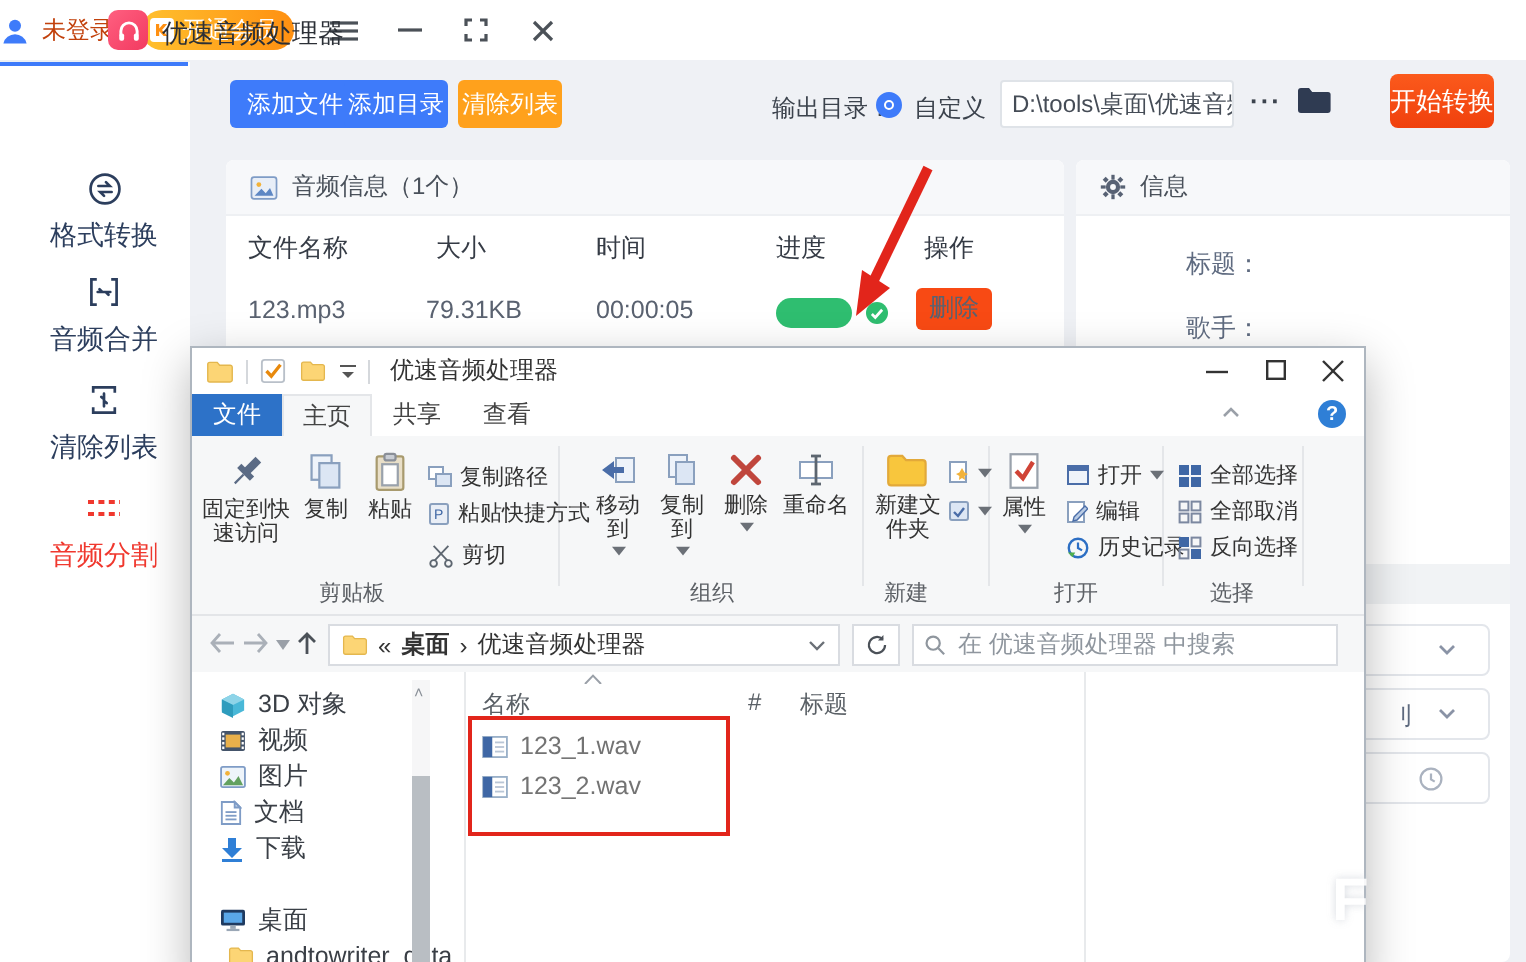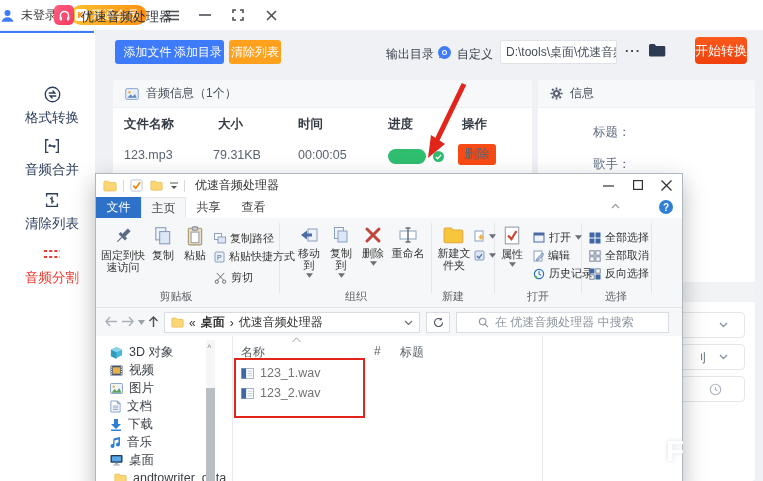--- a/index.html
+++ b/index.html
@@ -15,21 +15,21 @@
   .app-content{left:95px;top:30px;width:668px;height:451px;background:#eff1f5}
   .app-sidebar{left:0;top:30px;width:95px;height:451px;background:#fff}
   .accent-strip{left:0;top:30px;width:94px;height:3px;background:#3e7bfa}
 
   
   .titlebar{left:0;top:0;width:763px;height:30px;background:#fff;border-bottom:1px solid #edf0f3}
   .tb-logo{left:54px;top:5px;width:20px;height:20px;border-radius:5px;
     background:linear-gradient(135deg,#ff5f80,#f23a60);display:flex;align-items:center;justify-content:center}
   .tb-title{left:81px;top:8px;font-size:13px;color:#2b2f36}
   .tb-right{right:38px;top:0;height:30px;display:flex;align-items:center}
-  .tb-login{font-size:12px;color:#404040;margin-left:6px}
+  .tb-login{font-size:12px;color:#c2410c;margin-left:6px}
   .vip-pill{margin-left:14px;height:20px;padding:0 8px 0 4px;border-radius:10px;display:flex;align-items:center;gap:4px;
     background:linear-gradient(90deg,#ffc02e,#ff9011);color:#fff;font-size:12px}
   .vip-badge{width:12px;height:12px;border-radius:2px;background:#fff;display:flex;align-items:center;justify-content:center}
   .winbtn{margin-left:17px;width:16px;height:16px;display:flex;align-items:center;justify-content:center;cursor:default}
 
   
   .toolbar{left:95px;top:30px;width:668px;height:44px;background:#eff1f5}
   .btn{position:absolute;top:10px;height:24px;border-radius:3px;color:#fff;font-size:12px;
     display:flex;align-items:center;justify-content:center}
   .btn-blue{background:#3e7bfa}
@@ -52,21 +52,21 @@
   .side-item{position:absolute;left:0;width:104px;text-align:center}
   .side-item .ic{height:20px;display:flex;justify-content:center;align-items:center}
   .side-item .lb{margin-top:5px;font-size:13.5px;color:#2c3e5d}
   .side-item.active .lb{color:#f0382e}
 
   
   .card{background:#fff;border-radius:4px}
   .card-head{height:27px;background:#f7f8fa;border-bottom:1px solid #eef0f3;border-radius:4px 4px 0 0;
     display:flex;align-items:center;gap:7px;padding-left:12px;font-size:12px;color:#49505a}
   .card-main{left:113px;top:80px;width:419px;height:110px}
-  .tbl-cols span{position:absolute;font-size:12.5px;color:#353b45;font-weight:bold}
+  .tbl-cols span{position:absolute;font-size:12.5px;color:#353b45;font-weight:normal}
   .tbl-row span{position:absolute;font-size:12.5px;color:#5a6270}
   .pill{position:absolute;left:275px;top:13px;width:38px;height:15px;border-radius:8px;background:#2fbe70}
   .chk{position:absolute;left:320px;top:15px;width:11px;height:11px;border-radius:50%;background:#2fbe70;
     display:flex;align-items:center;justify-content:center}
   .btn-del{position:absolute;left:345px;top:8px;width:38px;height:21px;background:#f84a14;border-radius:3px;
     color:#fff;font-size:12px;display:flex;align-items:center;justify-content:center}
 
   .card-info{left:538px;top:80px;width:217px;height:401px}
   .info-field{position:absolute;left:55px;font-size:12.5px;color:#5f6b80}
   .info-value{position:absolute;left:92px;font-size:12.5px;color:#3c434d}
@@ -101,21 +101,21 @@
   .rib-label{position:absolute;top:71px;font-size:11px;color:#5d6166;text-align:center}
   .dd{width:7px;height:5px}
 
   .addr-row{position:absolute;left:0;top:134px;width:100%;height:28px;background:#f6f7f8}
   .addr-box{position:absolute;left:68px;top:4px;width:256px;height:21px;background:#fff;border:1px solid #d9dce1;
     box-sizing:border-box;display:flex;align-items:center;gap:5px;padding:0 6px;font-size:12px;color:#333}
   .addr-box .grow{flex:1}
   .refresh-box{position:absolute;left:330px;top:4px;width:24px;height:21px;background:#fff;border:1px solid #d9dce1;
     box-sizing:border-box;display:flex;align-items:center;justify-content:center}
   .search-box{position:absolute;left:360px;top:4px;width:213px;height:21px;background:#fff;border:1px solid #d9dce1;
-    box-sizing:border-box;display:flex;align-items:center;gap:6px;padding:0 21px;font-size:12px;color:#8f969e;white-space:nowrap;overflow:hidden}
+    box-sizing:border-box;display:flex;align-items:center;gap:6px;padding:0 5px;font-size:12px;color:#8f969e;white-space:nowrap;overflow:hidden}
 
   .ex-content{position:absolute;left:0;top:162px;width:100%;height:158px;background:#fff}
   .nav-pane{position:absolute;left:0;top:0;width:136px;height:100%}
   .nav-item{position:absolute;left:0;width:136px;height:18px;display:flex;align-items:center;gap:6px;
     padding-left:14px;box-sizing:border-box;font-size:12.5px;color:#3a3f46;white-space:nowrap}
   .nav-scroll{position:absolute;left:110px;top:4px;width:9px;height:150px;background:#f6f6f7}
   .nav-scroll .thumb{position:absolute;left:0;top:48px;width:9px;height:110px;background:#b9bec3}
   .nav-scroll .up{position:absolute;left:1px;top:2px;font-size:8px;color:#8a9098}
   .pane-div{position:absolute;top:0;width:1px;height:100%;background:#e8eaec}
 
@@ -749,28 +749,20 @@
       </div>
       <div class="nav-item" style="top:79px">
         <span>
             <svg width="12" height="13" viewBox="0 0 12 13">
               <path d="M4 1h4v5h3L6 11 1 6h3z" fill="#2f7fd6"></path>
               <rect x="1" y="11.5" width="10" height="1.5" fill="#2f7fd6"></rect>
             </svg>
           </span>
         <span>下载</span>
       </div>
-      <div class="nav-item" style="top:97px">
-        <span>
-            <svg width="11" height="13" viewBox="0 0 11 13">
-              <path d="M3.5 2.5L10 1v7.5a2 2 0 1 1-1.5-2V3.5l-4 1V10a2 2 0 1 1-1.5-2z" fill="#2f7fd6"></path>
-            </svg>
-          </span>
-        <span>音乐</span>
-      </div>
       <div class="nav-item" style="top:115px">
         <span>
             <svg width="13" height="12" viewBox="0 0 14 13">
               <rect x="0.5" y="1" width="13" height="8.5" rx="1" fill="#1f3a60"></rect>
               <rect x="2" y="2.5" width="10" height="5.5" fill="#5aa7e8"></rect>
               <rect x="5.5" y="9.5" width="3" height="1.8" fill="#9aa7b6"></rect>
               <rect x="3.5" y="11.3" width="7" height="1.2" fill="#9aa7b6"></rect>
             </svg>
           </span>
         <span>桌面</span>

